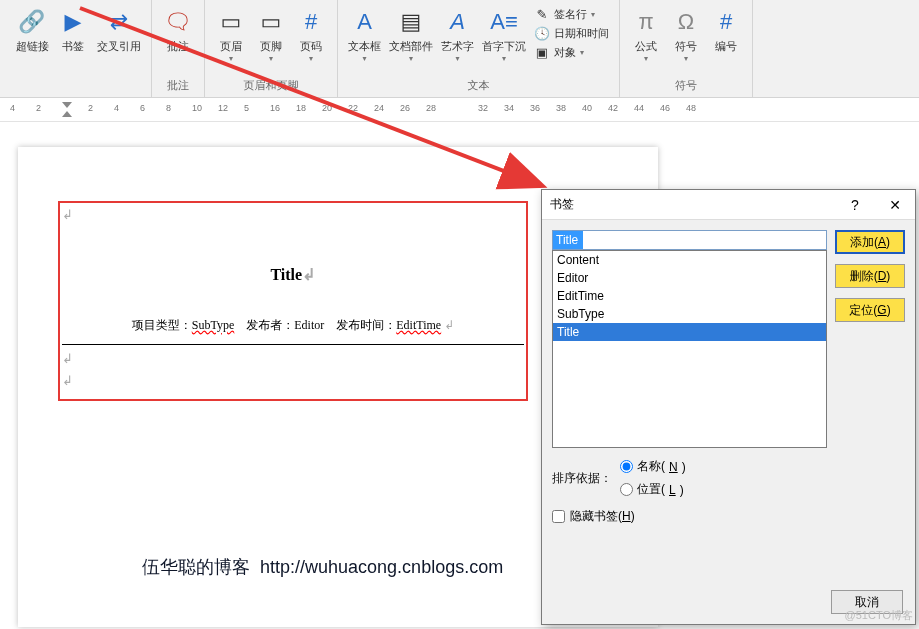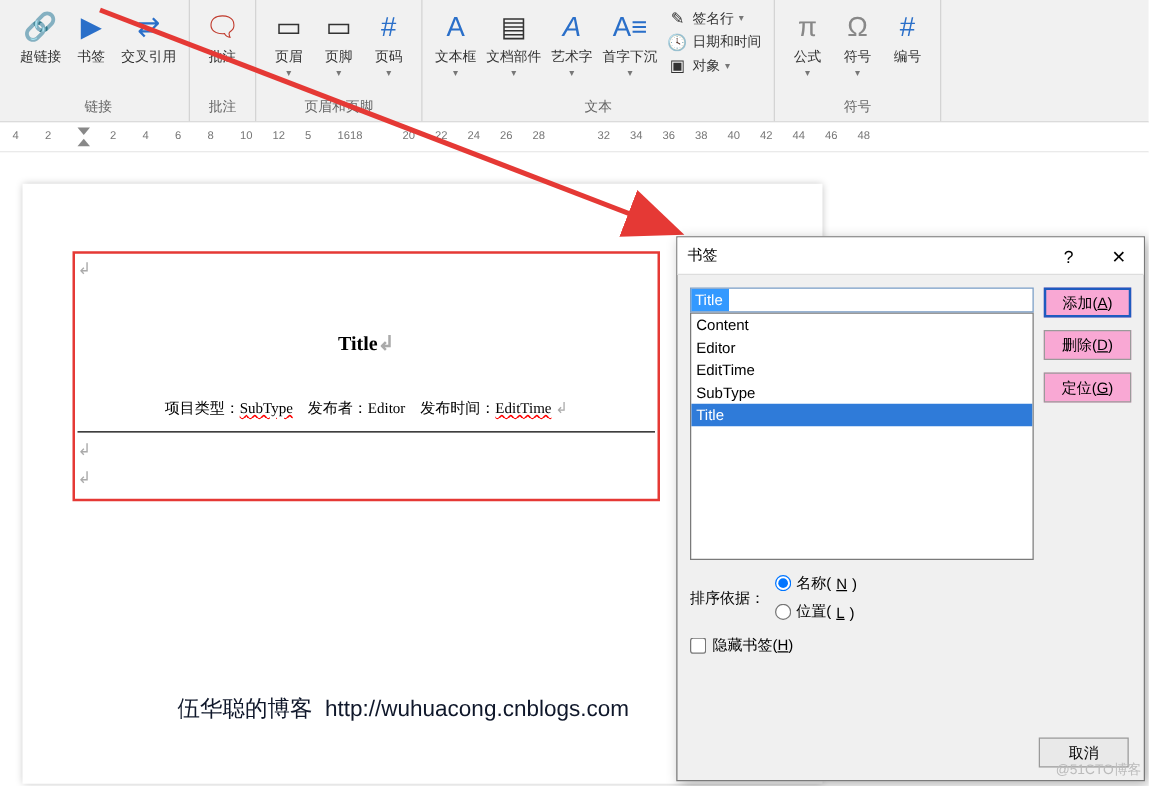--- a/index.html
+++ b/index.html
@@ -145,21 +145,21 @@
     height: 198px;
     margin-top: 0;
     overflow-y: scroll;
     font-size: 12px;
   }
   .bk-item { padding: 2px 4px; cursor: pointer; }
   .bk-item.selected { background: #2f7bd9; color: #fff; }
   .dlg-btns { display: flex; flex-direction: column; gap: 10px; width: 70px; }
   .dlg-btn {
     border: 1px solid #9a9a9a;
-    background: #f9a8d4;
+    background: #fde047;
     height: 24px;
     font-size: 12px;
     cursor: pointer;
   }
   .dlg-btn.primary { border: 2px solid #1e5bbf; }
   .sort-row { margin-top: 10px; font-size: 12px; display:flex; align-items:center; gap:6px;}
   .sort-options { display:inline-flex; flex-direction:column; gap:6px; margin-left:2px;}
   .sort-opt { display:flex; align-items:center; gap:4px;}
   .chk-row { margin-top: 10px; font-size: 12px; display:flex; align-items:center; gap:5px;}
   .dlg-footer { position:absolute; right:12px; bottom:10px;}
@@ -189,21 +189,20 @@
       </div>
       <div class="rbtn">
         <div class="ic" style="color:#2a6fc9">▶</div>
         <div class="lbl">书签</div>
       </div>
       <div class="rbtn">
         <div class="ic" style="color:#2a6fc9">⇄</div>
         <div class="lbl">交叉引用</div>
       </div>
     </div>
-    <div class="ribbon-group-label">链接</div>
   </div>
 
   <div class="ribbon-group">
     <div class="ribbon-group-items">
       <div class="rbtn">
         <div class="ic" style="color:#c0392b">🗨</div>
         <div class="lbl">批注</div>
       </div>
     </div>
     <div class="ribbon-group-label">批注</div>
@@ -300,21 +299,21 @@
     <span class="tick" style="left: 36px;">2</span>
     <span class="tick" style="left: 62px;"></span>
     <span class="tick" style="left: 88px;">2</span>
     <span class="tick" style="left: 114px;">4</span>
     <span class="tick" style="left: 140px;">6</span>
     <span class="tick" style="left: 166px;">8</span>
     <span class="tick" style="left: 192px;">10</span>
     <span class="tick" style="left: 218px; text-align: right;">12</span>
     <span class="tick" style="left: 244px;">5</span>
     <span class="tick" style="left: 270px;">16</span>
-    <span class="tick" style="left: 280px;">18</span>
+    <span class="tick" style="left: 296px;">18</span>
     <span class="tick" style="left: 322px;">20</span>
     <span class="tick" style="left: 348px;">22</span>
     <span class="tick" style="left: 374px;">24</span>
     <span class="tick" style="left: 400px;">26</span>
     <span class="tick" style="left: 426px;">28</span>
     <span class="tick" style="left: 452px; margin-top: 23px;">30</span>
     <span class="tick" style="left: 478px;">32</span>
     <span class="tick" style="left: 504px;">34</span>
     <span class="tick" style="left: 530px;">36</span>
     <span class="tick" style="left: 556px;">38</span>

